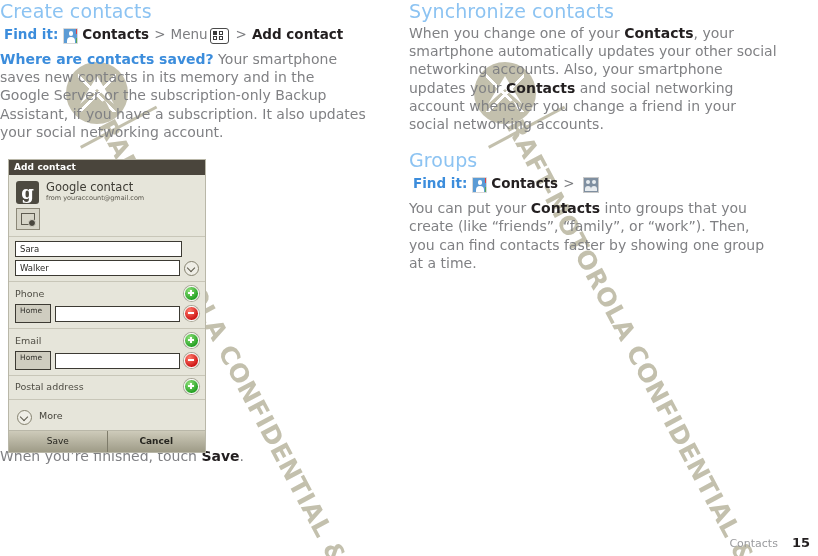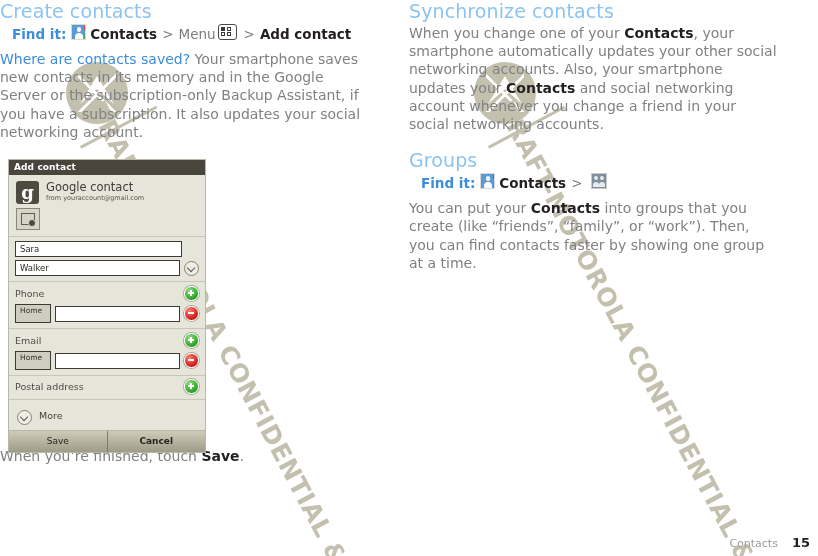--- a/index.html
+++ b/index.html
@@ -76,44 +76,44 @@
     font-size: 19px;
     font-weight: normal;
     color: #8cc3f2;
     letter-spacing: 0.1px;
     line-height: 22px;
   }
 
   .findit {
     font-size: 13.5px;
     line-height: 20px;
-    margin: 1px 0 6px 12px;
+    margin: 1px 0 6px 4px;
     color: #58595b;
     display: flex;
-    align-items: flex-start;
+    align-items: flex-end;
     flex-wrap: wrap;
     gap: 0px;
   }
   .findit .flabel {
     color: #3c8ddc;
     font-weight: bold;
     margin-right: 5px;
   }
   .findit b { color: #231f20; font-weight: bold; }
   .findit .sep { margin: 0 5px; color: #7c7d80; font-weight: normal; }
   .findit .plain { color: #7c7d80; }
 
   p.body {
     margin: 0 0 8px 0;
     font-size: 14px;
     line-height: 18.2px;
     color: #808184;
   }
   p.body b { color: #231f20; font-weight: bold; }
-  p.body .lead { color: #3c8ddc; font-weight: normal; }
+  p.body .lead { color: #3c8ddc; font-weight: bold; }
 
   
   .ico {
     display: inline-block;
     vertical-align: middle;
     position: relative;
   }
   .ico-contacts {
     width: 13px; height: 14px;
     background: #5b9bd5;

